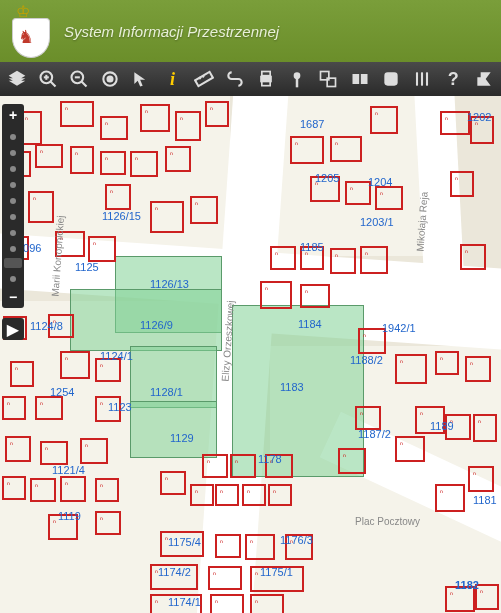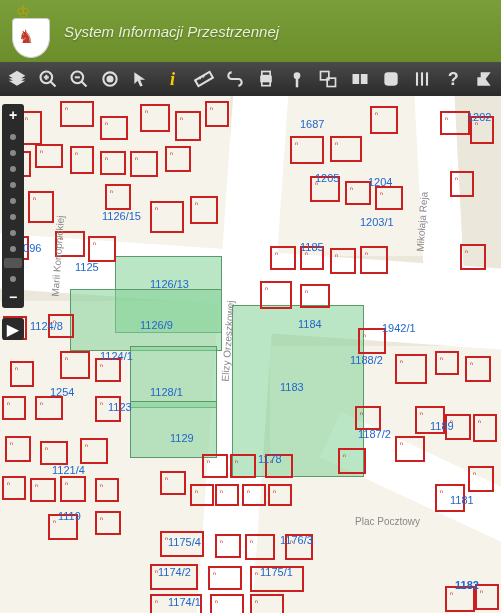--- a/index.html
+++ b/index.html
@@ -442,21 +442,21 @@
       <div class="plabel" style="left: 50px; top: 290px;">1254</div>
       <div class="plabel" style="left: 280px; top: 285px;">1183</div>
       <div class="plabel" style="left: 150px; top: 290px;">1128/1</div>
       <div class="plabel" style="left: 108px; top: 305px;">1123</div>
       <div class="plabel" style="left: 430px; top: 324px;">1189</div>
       <div class="plabel" style="left: 358px; top: 332px;">1187/2</div>
       <div class="plabel" style="left: 170px; top: 336px;">1129</div>
       <div class="plabel" style="left: 52px; top: 368px;">1121/4</div>
       <div class="plabel" style="left: 258px; top: 357px;">1178</div>
       <div class="plabel" style="left: 58px; top: 414px;">1119</div>
-      <div class="plabel" style="left: 450px; top: 398px;">1181</div>
+      <div class="plabel" style="left: 473px; top: 398px;">1181</div>
       <div class="plabel" style="left: 168px; top: 440px;">1175/4</div>
       <div class="plabel" style="left: 280px; top: 438px;">1176/3</div>
       <div class="plabel" style="left: 158px; top: 470px;">1174/2</div>
       <div class="plabel" style="left: 260px; top: 470px;">1175/1</div>
       <div class="plabel" style="left: 168px; top: 500px;">1174/1</div>
       <div class="plabel" style="left: 455px; top: 483px; font-weight: bold;">1182</div>
     </div>
   <div id="streets-container">
       <div class="street-label street-v" style="left: 225px; top: 280px;">Elizy Orzeszkowej</div>
       <div class="street-label street-v" style="left: 55px; top: 195px;">Marii Konopnickiej</div>

